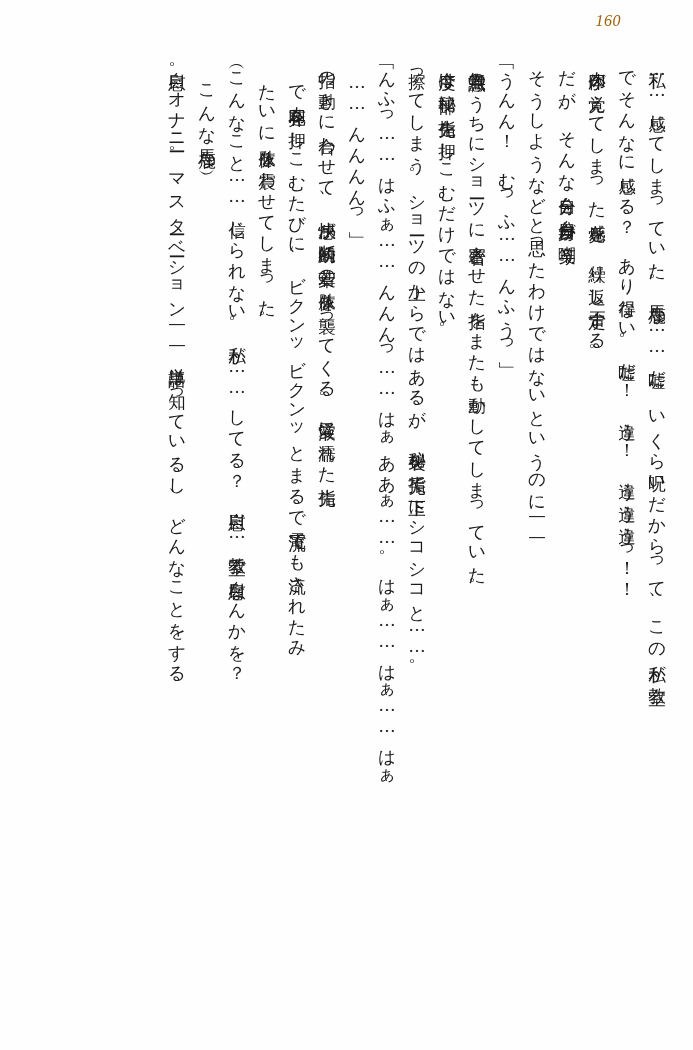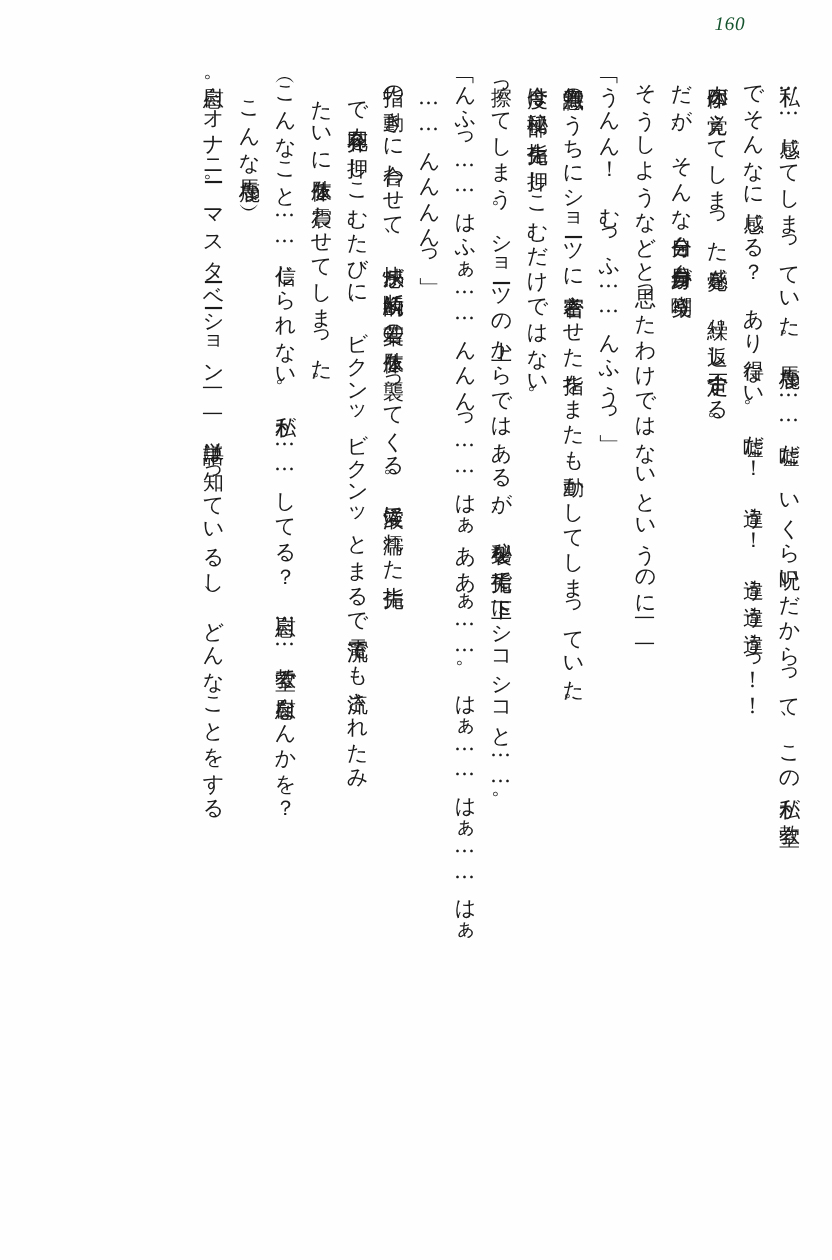--- a/index.html
+++ b/index.html
@@ -26,21 +26,21 @@
     height: 1050px;
   }
   
   .page-number {
     position: absolute;
     top: 12px;
     right: 72px;
     font-family: "Liberation Serif", "DejaVu Serif", serif;
     font-style: italic;
     font-size: 16px;
-    color: #14532d;
+    color: #a16207;
     letter-spacing: 0.5px;
   }
   
   .vtext-area {
     position: absolute;
     top: 58px;
     left: 28px;
     right: 28px;
     height: 962px;
     display: flex;

